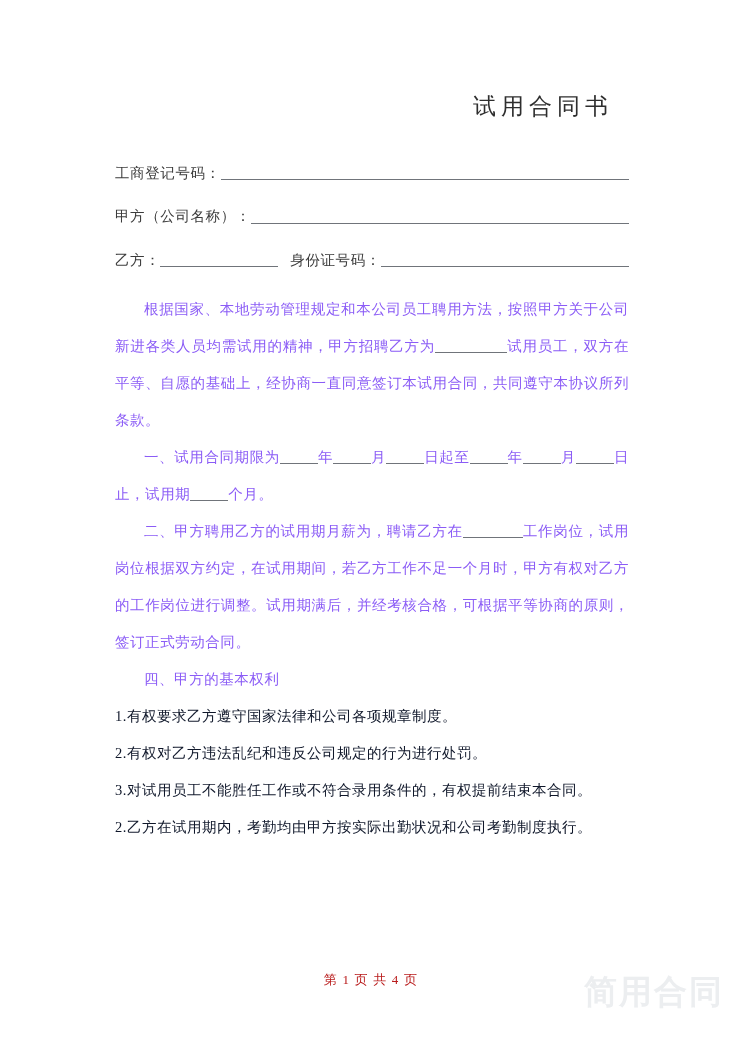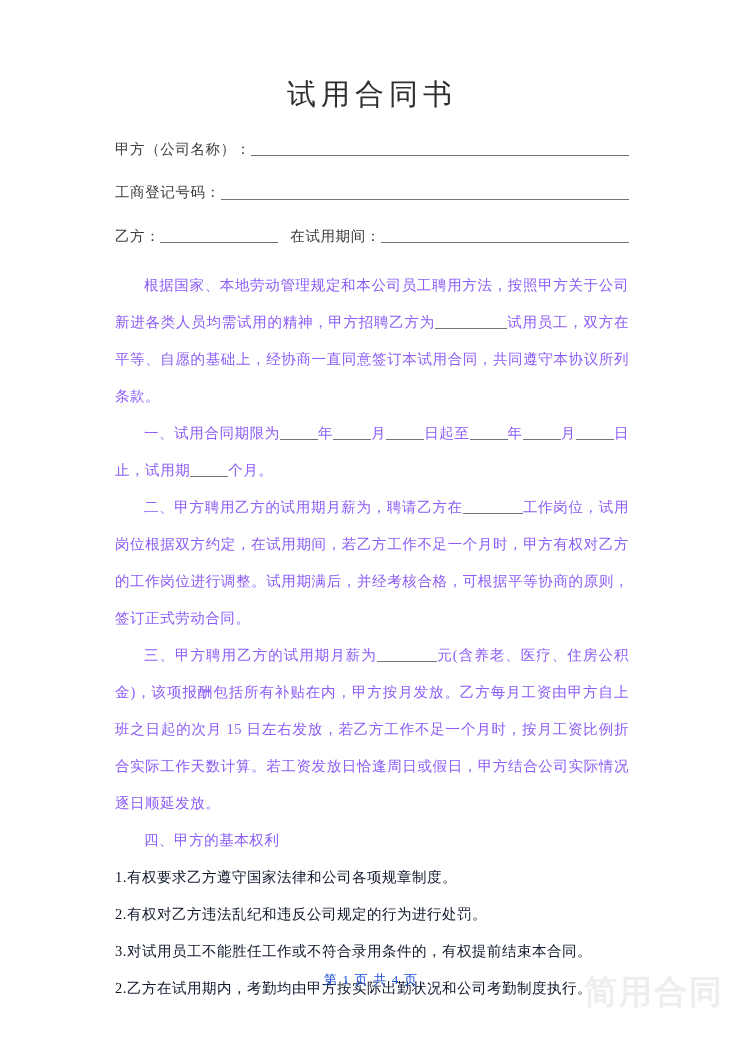--- a/index.html
+++ b/index.html
@@ -57,25 +57,25 @@
   
   .content {
     position: absolute;
     left: 115px;
     top: 0;
     width: 514px;
     z-index: 2;
   }
 
   .doc-title {
-    margin: 0;
+    margin: 16px;
     padding-top: 76px;
-    font-size: 29px;
+    font-size: 23px;
     font-weight: 400;
-    text-align: center;
+    text-align: right;
     letter-spacing: 5px;
     color: #2e2e2e;
     line-height: 1.3;
   }
 
   .field-row {
     font-size: 14.5px;
     line-height: 1;
     letter-spacing: 0.6px;
     color: #3b3b3b;
@@ -124,64 +124,63 @@
   }
 
   .footer {
     position: absolute;
     left: 0;
     top: 971px;
     width: 742px;
     text-align: center;
     font-size: 13px;
     letter-spacing: 1.2px;
-    color: #1d4ed8;
+    color: #b91c1c;
     z-index: 3;
   }
 </style>
 </head>
 <body>
 
 <div class="page">
 
   <div class="watermark">
     <div class="wm-line1">简用合同</div>
   </div>
 
   <div class="content">
 
     <h1 class="doc-title">试用合同书</h1>
 
     <div style="height:28px"></div>
 
     <div class="field-row" style="margin-bottom:29px;">
-      <span class="lbl">甲方（公司名称）：</span>
+      <span class="lbl">工商登记号码：</span>
       <span class="blank grow"></span>
     </div>
 
     <div class="field-row" style="margin-bottom:29px;">
-      <span class="lbl">工商登记号码：</span>
+      <span class="lbl">甲方（公司名称）：</span>
       <span class="blank grow"></span>
     </div>
 
     <div class="field-row" style="margin-bottom:24px;text-align:center;">
       <span class="lbl">乙方：</span>
       <span class="blank" style="width:118px;"></span>
       <span class="gap"></span>
-      <span class="lbl">在试用期间：</span>
+      <span class="lbl">身份证号码：</span>
       <span class="blank grow"></span>
     </div>
 
     <p class="para indent"><span>根据国家、本地劳动管理规定和本公司员工聘用方法，按照甲方关于公司新进各类人员均需试用的精神，甲方招聘乙方为</span><span class="ib w72"></span><span>试用员工，双方在平等、自愿的基础上，经协商一直同意签订本试用合同，共同遵守本协议所列条款。</span></p>
 
     <p class="para indent"><span>一、</span><span>试用合同期限为</span><span class="ib w38"></span><span>年</span><span class="ib w38"></span><span>月</span><span class="ib w38"></span><span>日起至</span><span class="ib w38"></span><span>年</span><span class="ib w38"></span><span>月</span><span class="ib w38"></span><span>日止，试用期</span><span class="ib w38"></span><span>个月。</span></p>
 
     <p class="para indent"><span>二、</span><span>甲方聘用乙方的试用期月薪为，聘请乙方在</span><span class="ib w60"></span><span>工作岗位，试用岗位根据双方约定，在试用期间，若乙方工作不足一个月时，甲方有权对乙方的工作岗位进行调整。试用期满后，并经考核合格，可根据平等协商的原则，签订正式劳动合同。</span></p>
 
-    <p class="para indent"><span>三、</span><span>甲方聘用乙方的试用期月薪为</span><span class="ib w60"></span><span>元(含养老、医疗、住房公积金)，该项报酬包括所有补贴在内，甲方按月发放。乙方每月工资由甲方自上班之日起的次月 15 日左右发放，若乙方工作不足一个月时，按月工资比例折合实际工作天数计算。若工资发放日恰逢周日或假日，甲方结合公司实际情况逐日顺延发放。</span></p>
 
     <p class="para indent"><span>四、</span><span>甲方的基本权利</span></p>
 
     <p class="list-item">1.有权要求乙方遵守国家法律和公司各项规章制度。</p>
     <p class="list-item">2.有权对乙方违法乱纪和违反公司规定的行为进行处罚。</p>
     <p class="list-item">3.对试用员工不能胜任工作或不符合录用条件的，有权提前结束本合同。</p>
     <p class="list-item">2.乙方在试用期内，考勤均由甲方按实际出勤状况和公司考勤制度执行。</p>
 
   </div>
 

